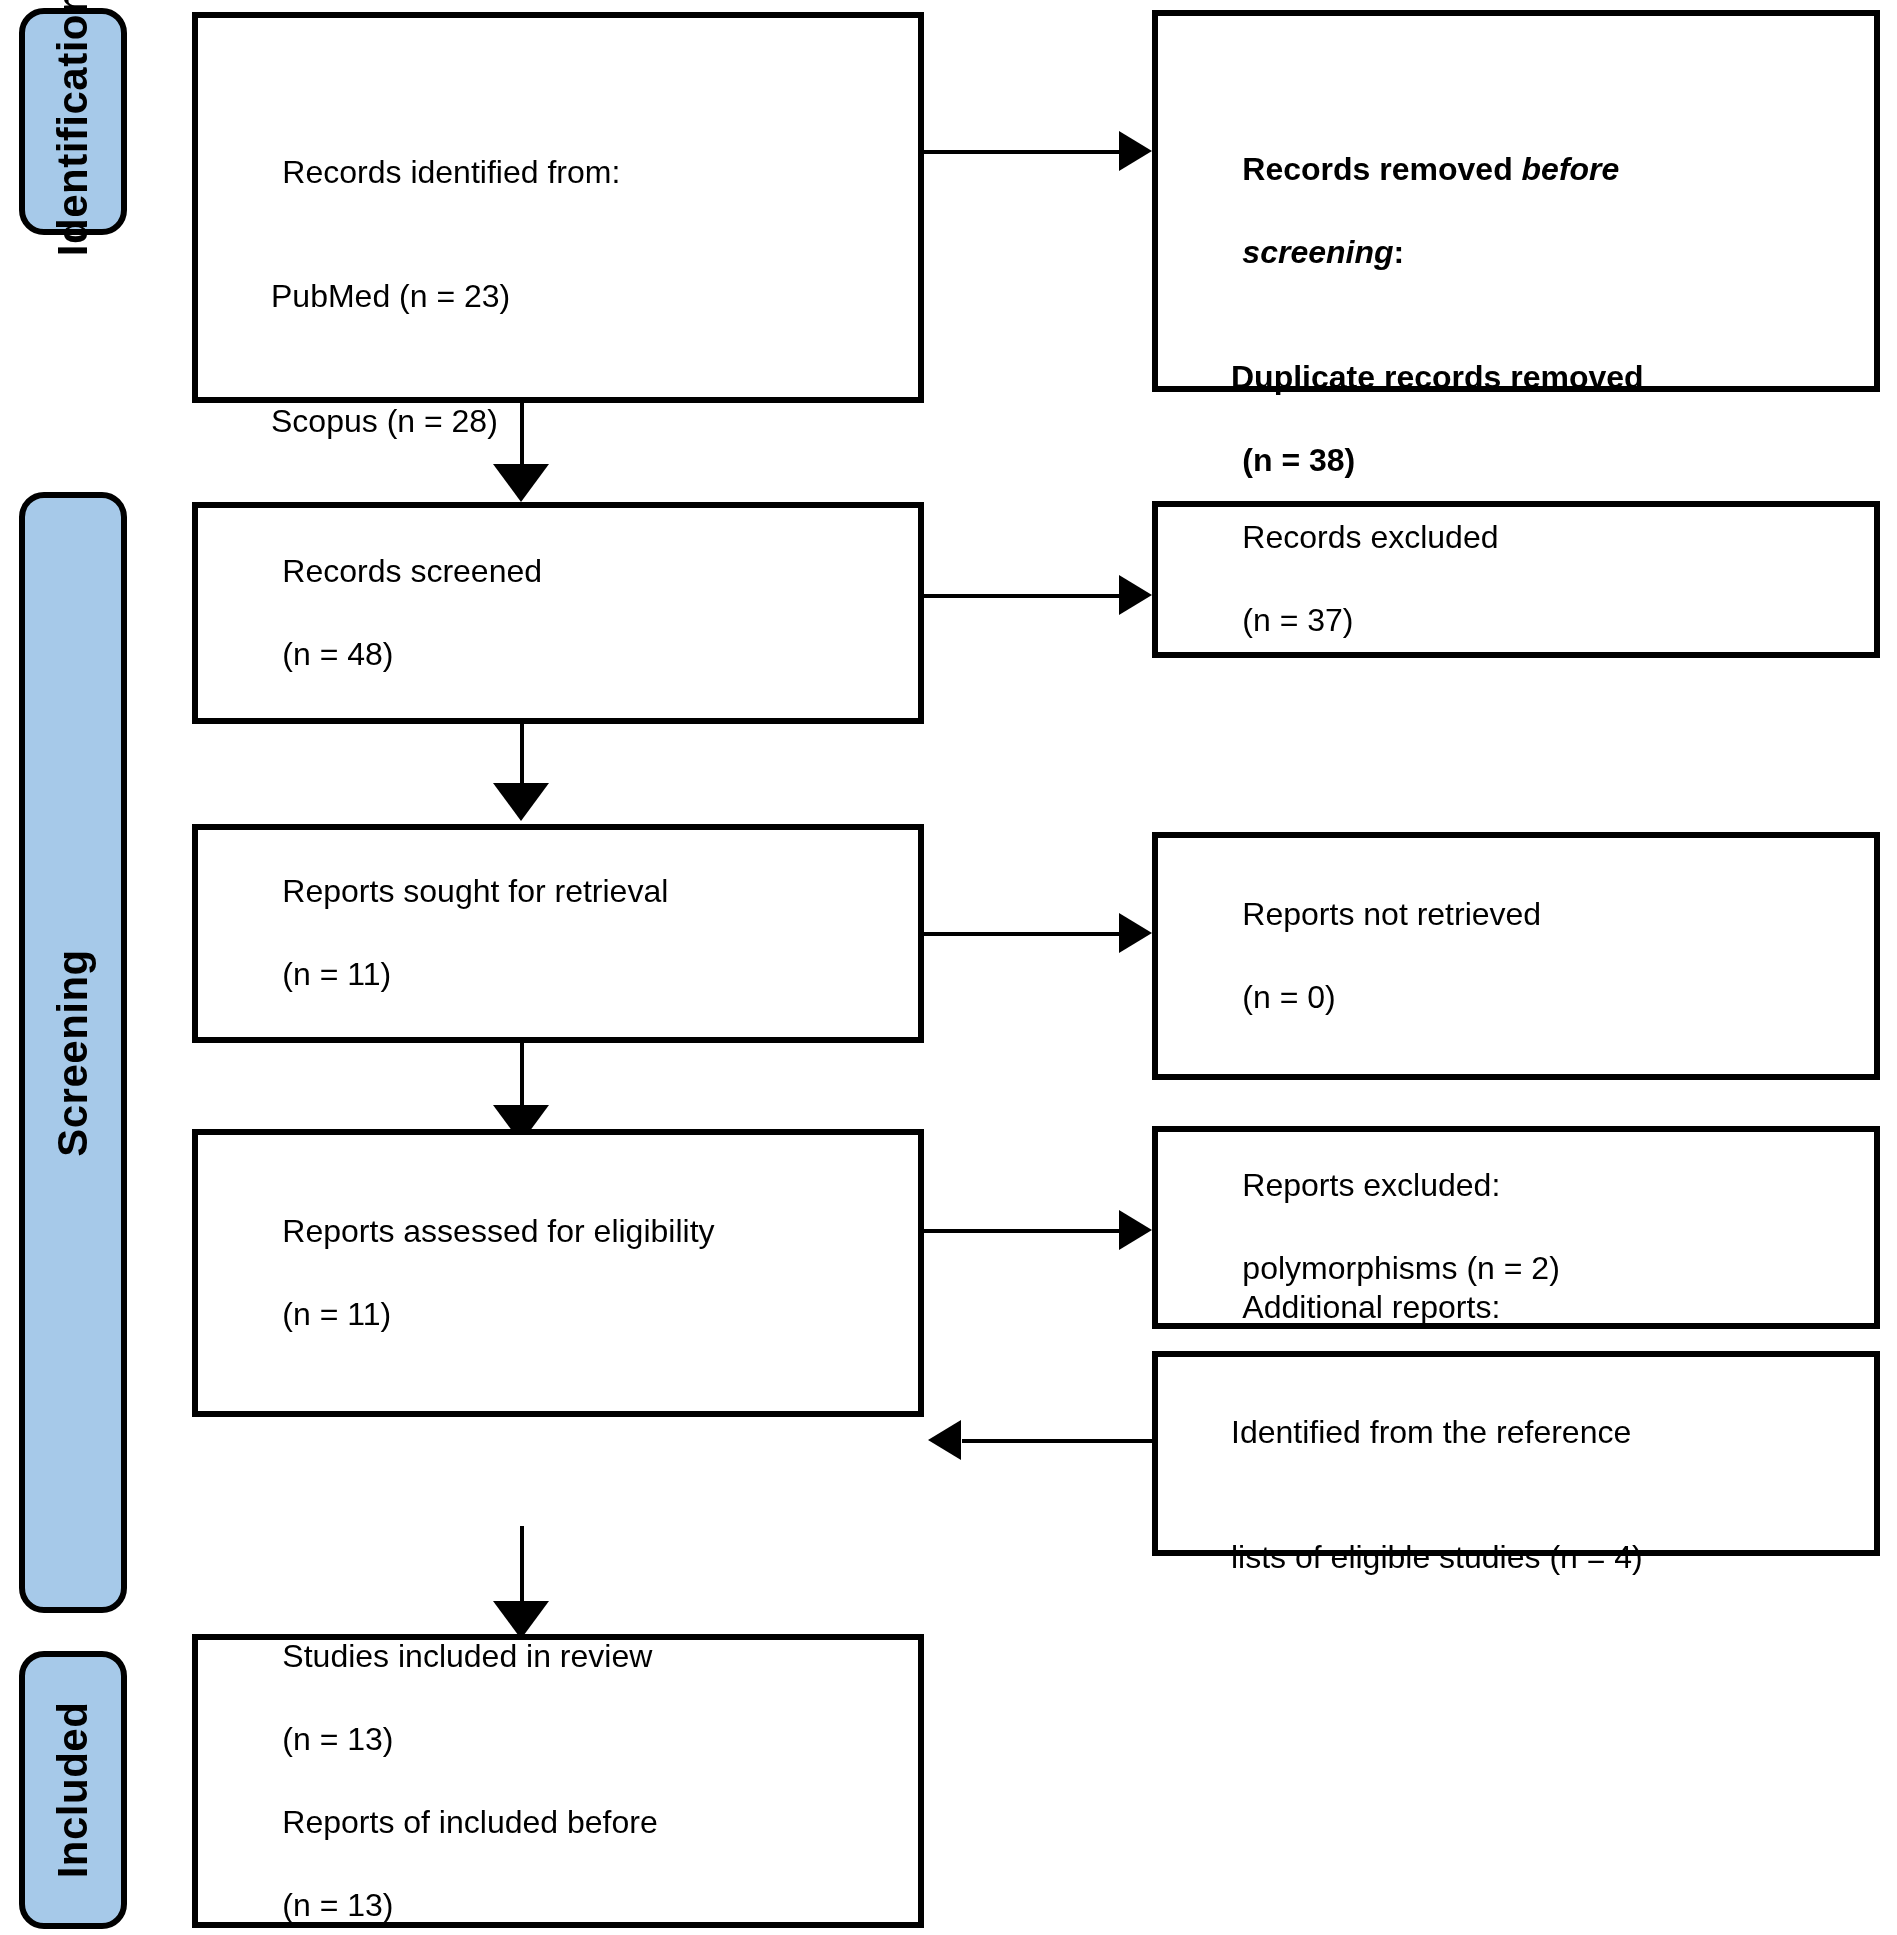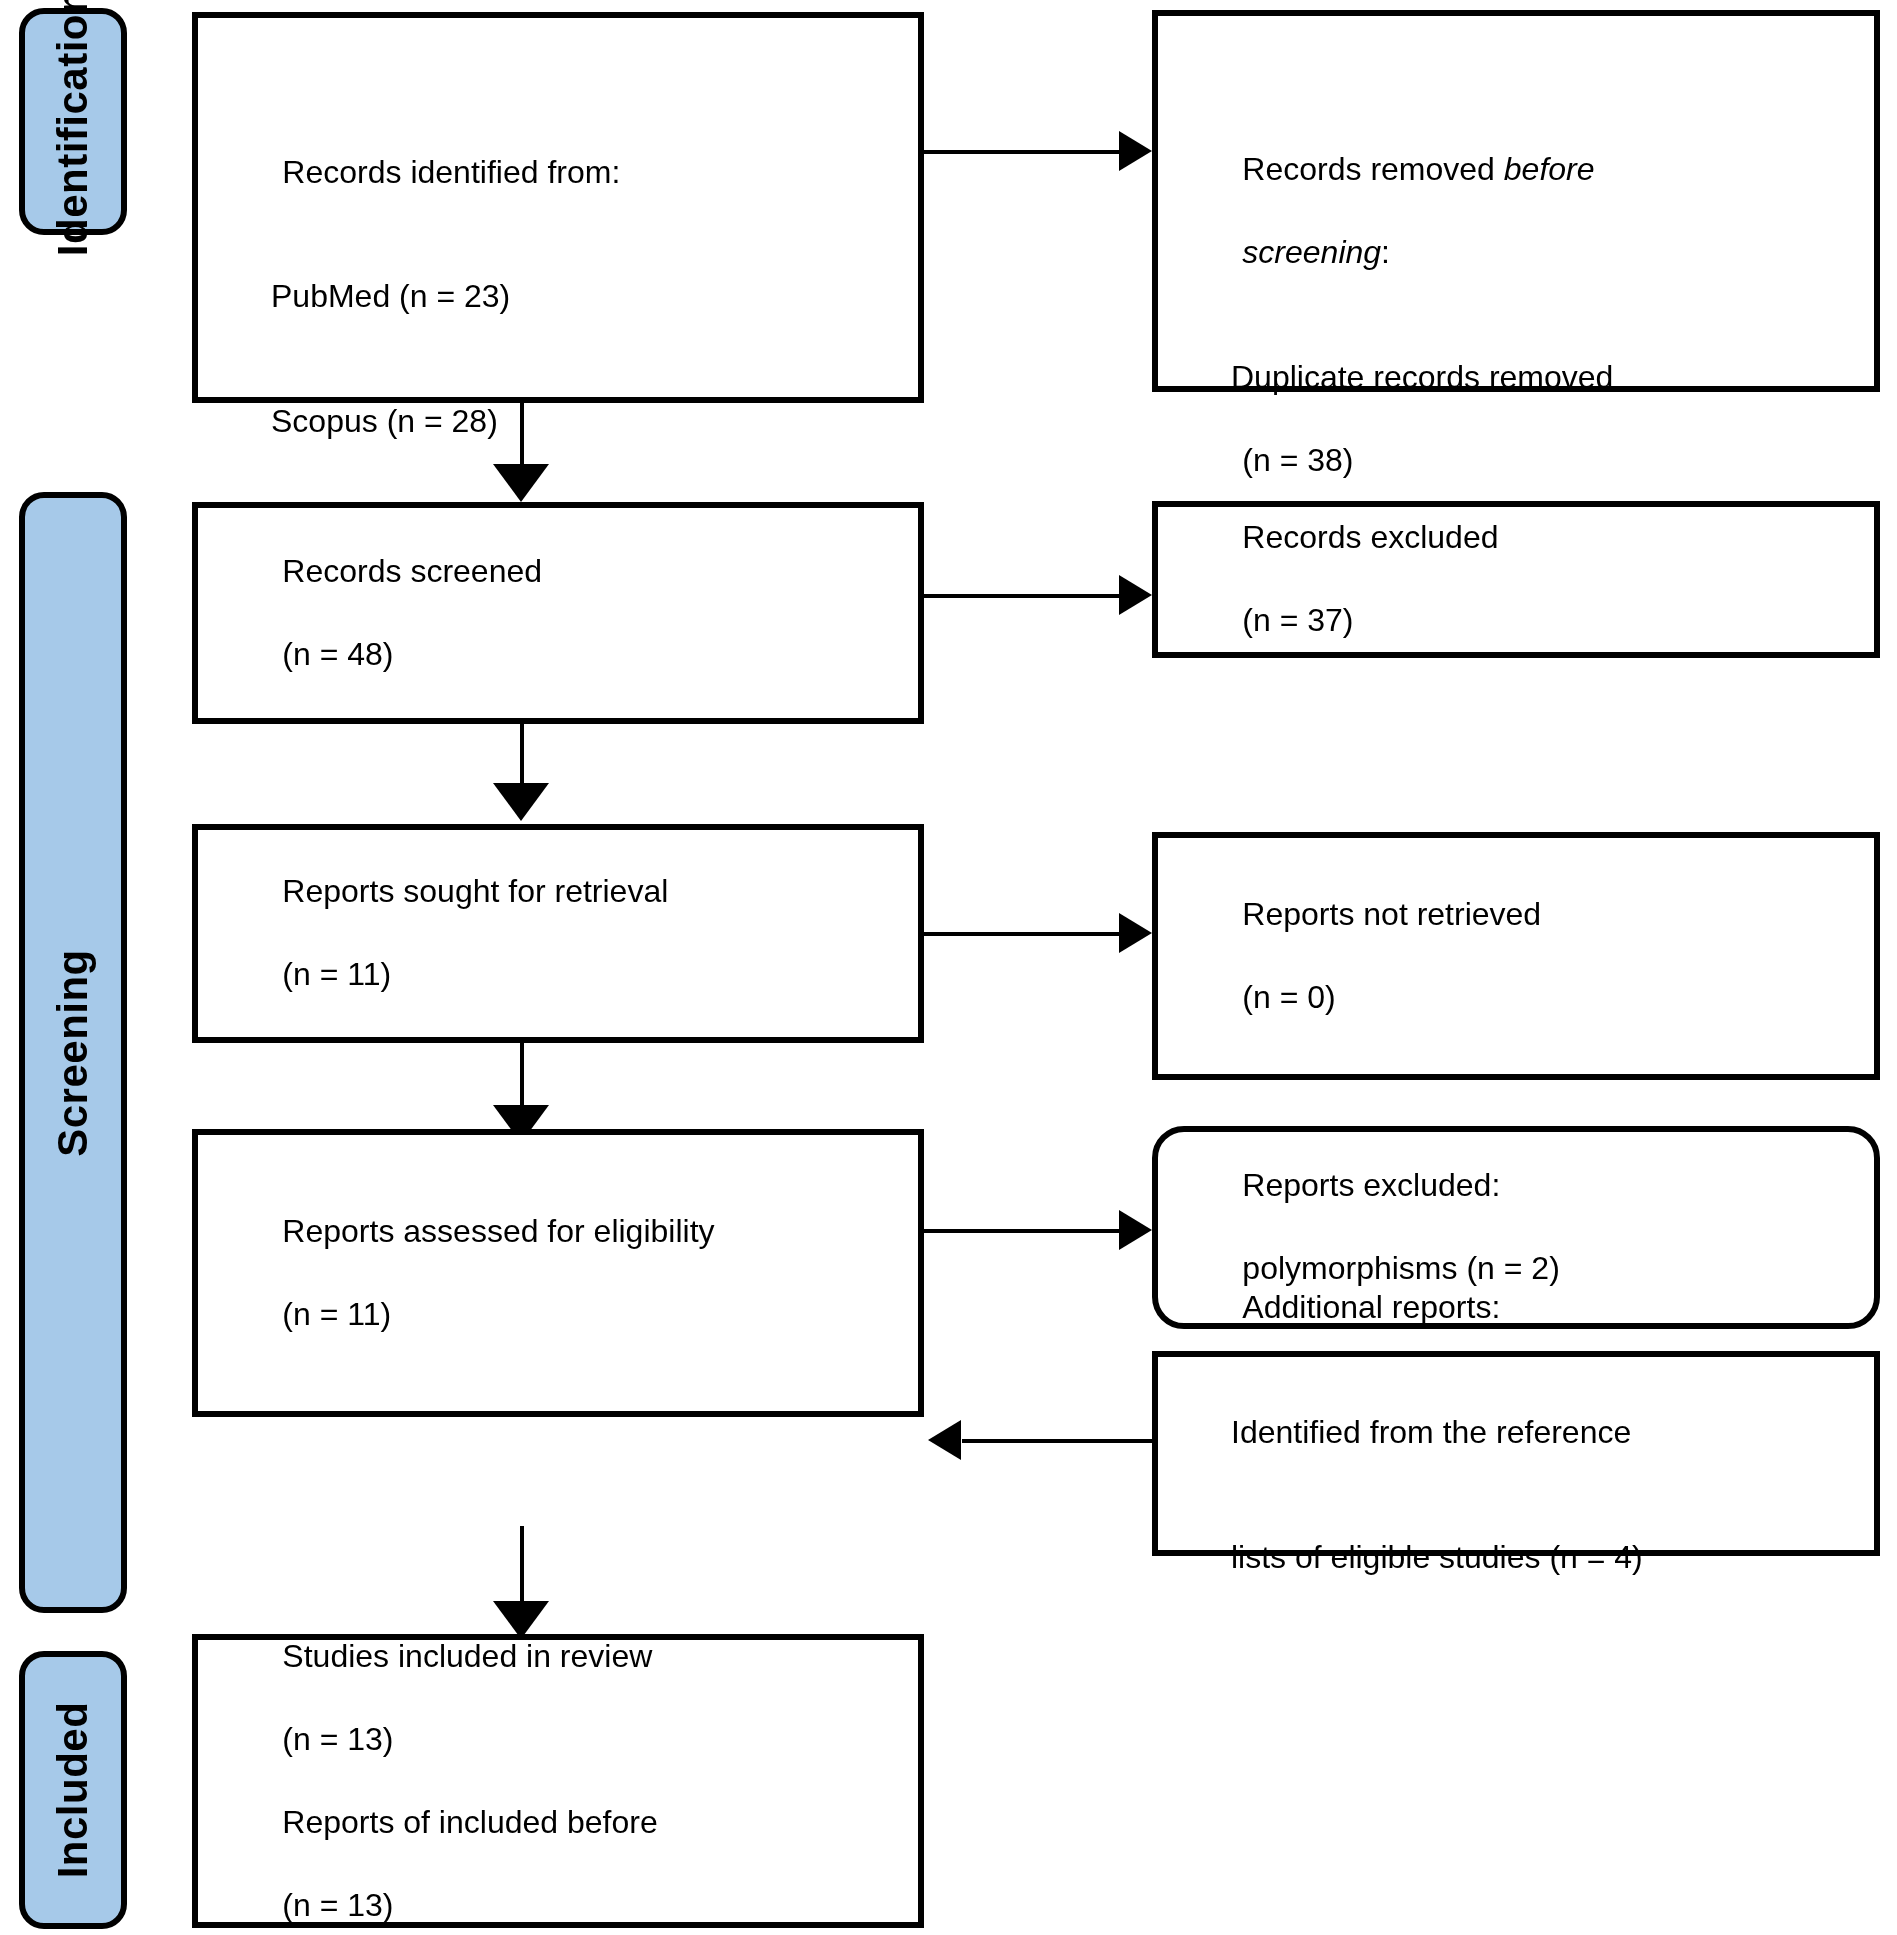--- a/index.html
+++ b/index.html
@@ -93,21 +93,21 @@
 
   <div class="box" style="left:192px;top:12px;width:732px;height:391px;">
     <div class="box-text" style="top:92px;">
       <span>Records identified from:</span><br>
       <span class="indent">PubMed (n = 23)</span>
       <span class="indent">Scopus (n = 28)</span>
       <span class="indent">Web of Science (n = 35)</span>
     </div>
   </div>
 
-  <div class="box" style="left:1152px;top:9.7px;width:728px;height:382px;">
+  <div class="box" style="left:1152px;top:9.7px;width:728px;height:382px;font-weight:bold;">
     <div class="box-text" style="top:92px;">
       <span>Records removed </span><span class="it">before</span><br>
       <span class="it">screening</span><span>:</span><br>
       <span class="indent">Duplicate records removed</span>
       <span>(n = 38)</span>
     </div>
   </div>
 
   <div class="hline" style="left:924px;top:150px;width:197px;"></div>
   <div class="arrow-r" style="left:1119px;top:131px;"></div>
@@ -155,21 +155,21 @@
   <div class="vline" style="left:520px;top:1043px;height:65px;"></div>
   <div class="arrow-d" style="left:493px;top:1105px;"></div>
 
   <div class="box" style="left:192px;top:1129px;width:732px;height:288px;">
     <div class="box-text vcenter">
       <span>Reports assessed for eligibility</span><br>
       <span>(n = 11)</span>
     </div>
   </div>
 
-  <div class="box" style="left:1152px;top:1126px;width:728px;height:203px;border-radius:32px;">
+  <div class="box" style="left:1152px;top:1126px;width:728px;height:203px;">
     <div class="box-text vcenter">
       <span>Reports excluded:</span><br>
       <span>polymorphisms (n = 2)</span>
     </div>
   </div>
 
   <div class="box" style="left:1152px;top:1351px;width:728px;height:205px;">
     <div class="box-text vcenter">
       <span>Additional reports:</span><br>
       <span class="indent">Identified from the reference</span>

